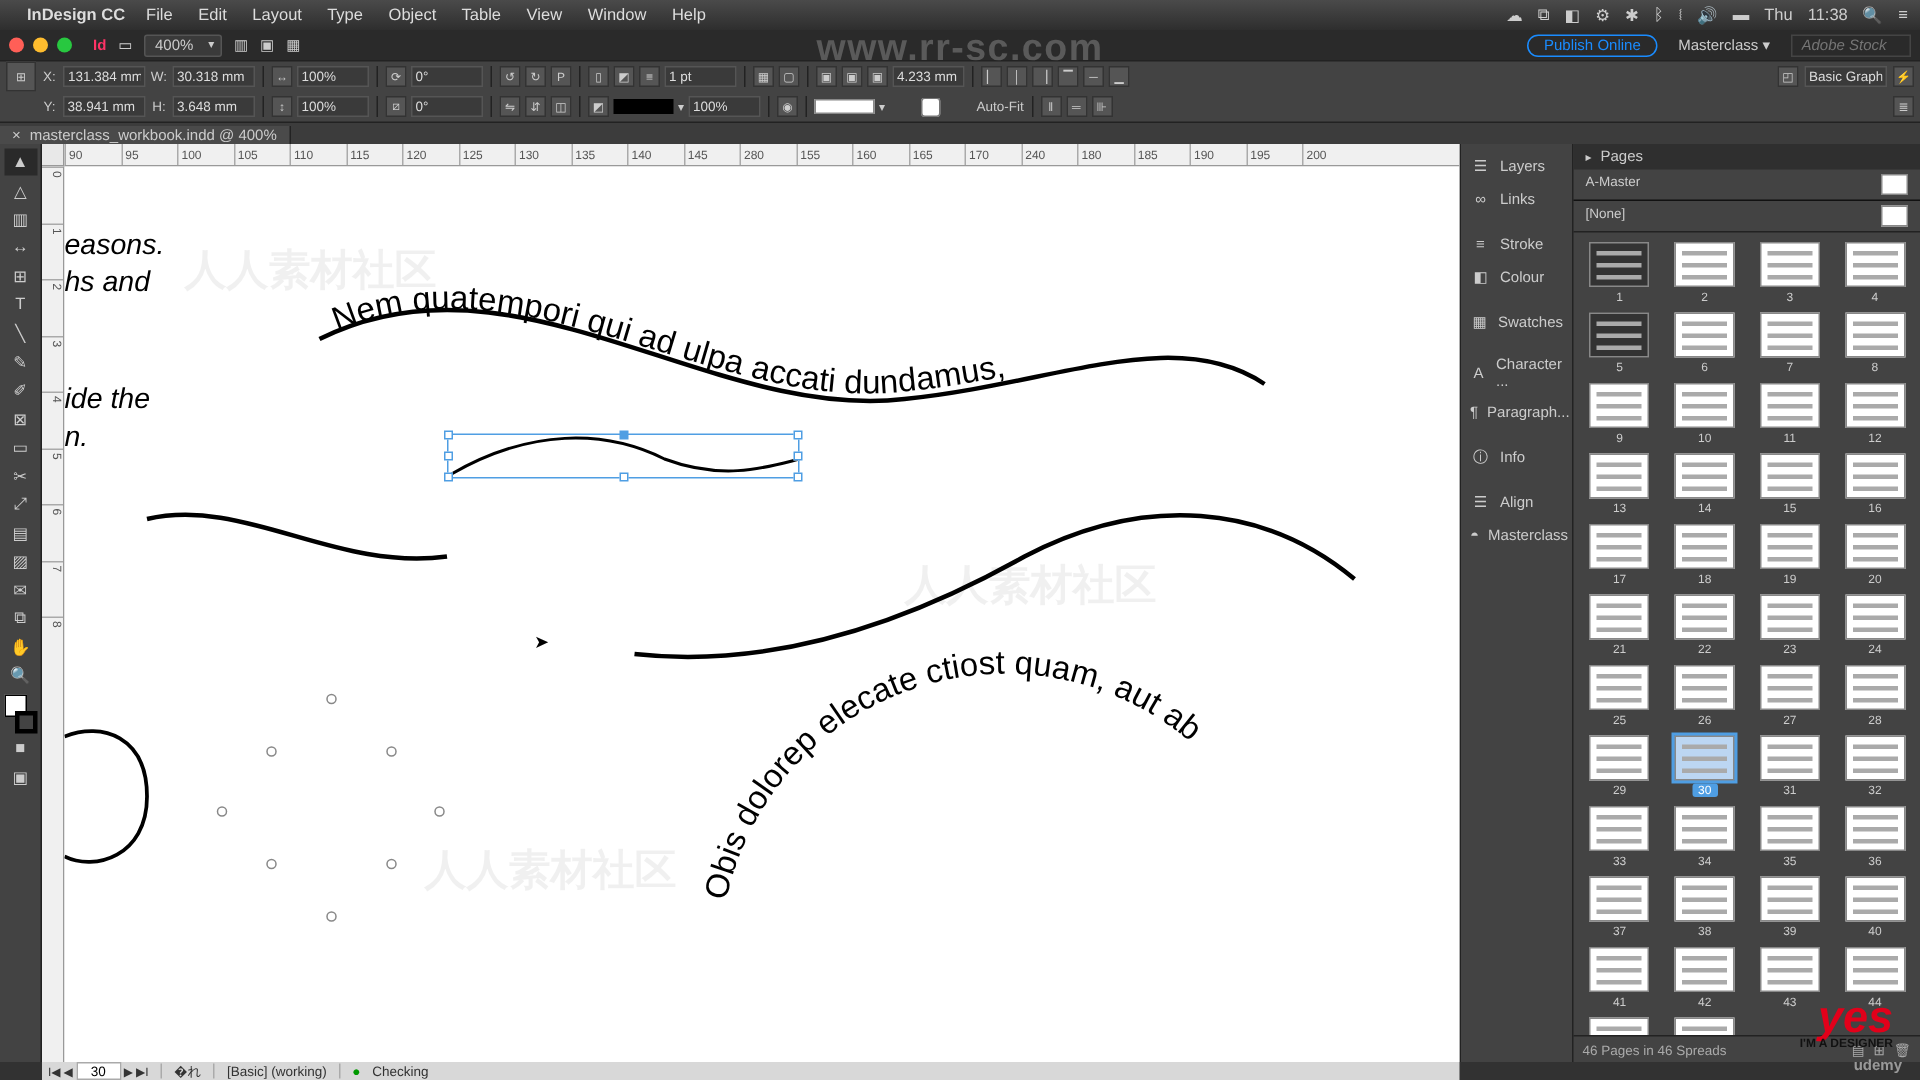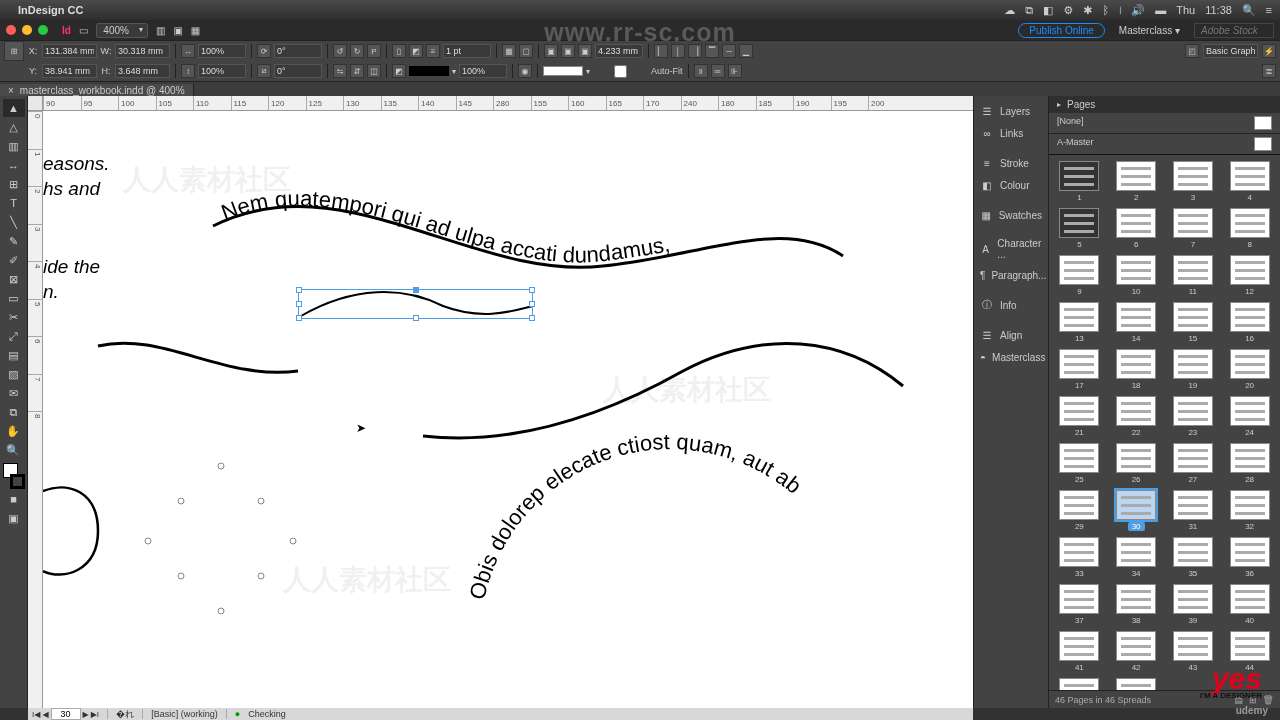--- a/index.html
+++ b/index.html
@@ -100,20 +100,31 @@
 .brand-yes .y{ color:#e2001a; font-size:30px; font-weight:900; font-style:italic; line-height:.8;}
 .brand-yes .s{ color:#111; font-size:8px; font-weight:bold;}
 .brand-u{ position:absolute; right:12px; bottom:4px; color:#fff; font-size:10px; font-weight:bold; opacity:.5;}
 </style>
 </head>
 <body>
 
 <div class="mac-bar">
   <span class="apple"></span>
   <span class="app-name">InDesign CC</span>
+  <span class="menus">
+    <span>File</span>
+    <span>Edit</span>
+    <span>Layout</span>
+    <span>Type</span>
+    <span>Object</span>
+    <span>Table</span>
+    <span>View</span>
+    <span>Window</span>
+    <span>Help</span>
+  </span>
   <span class="right">
     <span>☁</span>
     <span>⧉</span>
     <span>◧</span>
     <span>⚙</span>
     <span>✱</span>
     <span>ᛒ</span>
     <span>⧙</span>
     <span>🔊</span>
     <span>▬</span>
@@ -404,26 +415,26 @@
         <span class="ic">◓</span>
         <span>Masterclass</span>
       </div>
   </div>
 
   <div class="pages-panel">
     <div class="hdr">
         <span style="font-size:8px">▸</span>
         <span>Pages</span>
       </div>
+    <div class="masters" style="border-bottom:1px solid #111">
+      <span>A-Master</span>
+      <span class="mthumb"></span>
+    </div>
     <div class="masters">
       <span>[None]</span>
-      <span class="mthumb"></span>
-    </div>
-    <div class="masters" style="border-bottom:1px solid #111">
-      <span>A-Master</span>
       <span class="mthumb"></span>
     </div>
     <div class="grid" id="pagesGrid">
         <div class="pg">
           <div class="th dark">
             <div class="bar" style="left: 4px; right: 4px; height: 3px; top: 5px;"></div>
             <div class="bar" style="left: 4px; right: 4px; height: 3px; top: 13px;"></div>
             <div class="bar" style="left: 4px; right: 4px; height: 3px; top: 21px;"></div>
           </div>
           <div class="num">1</div>

